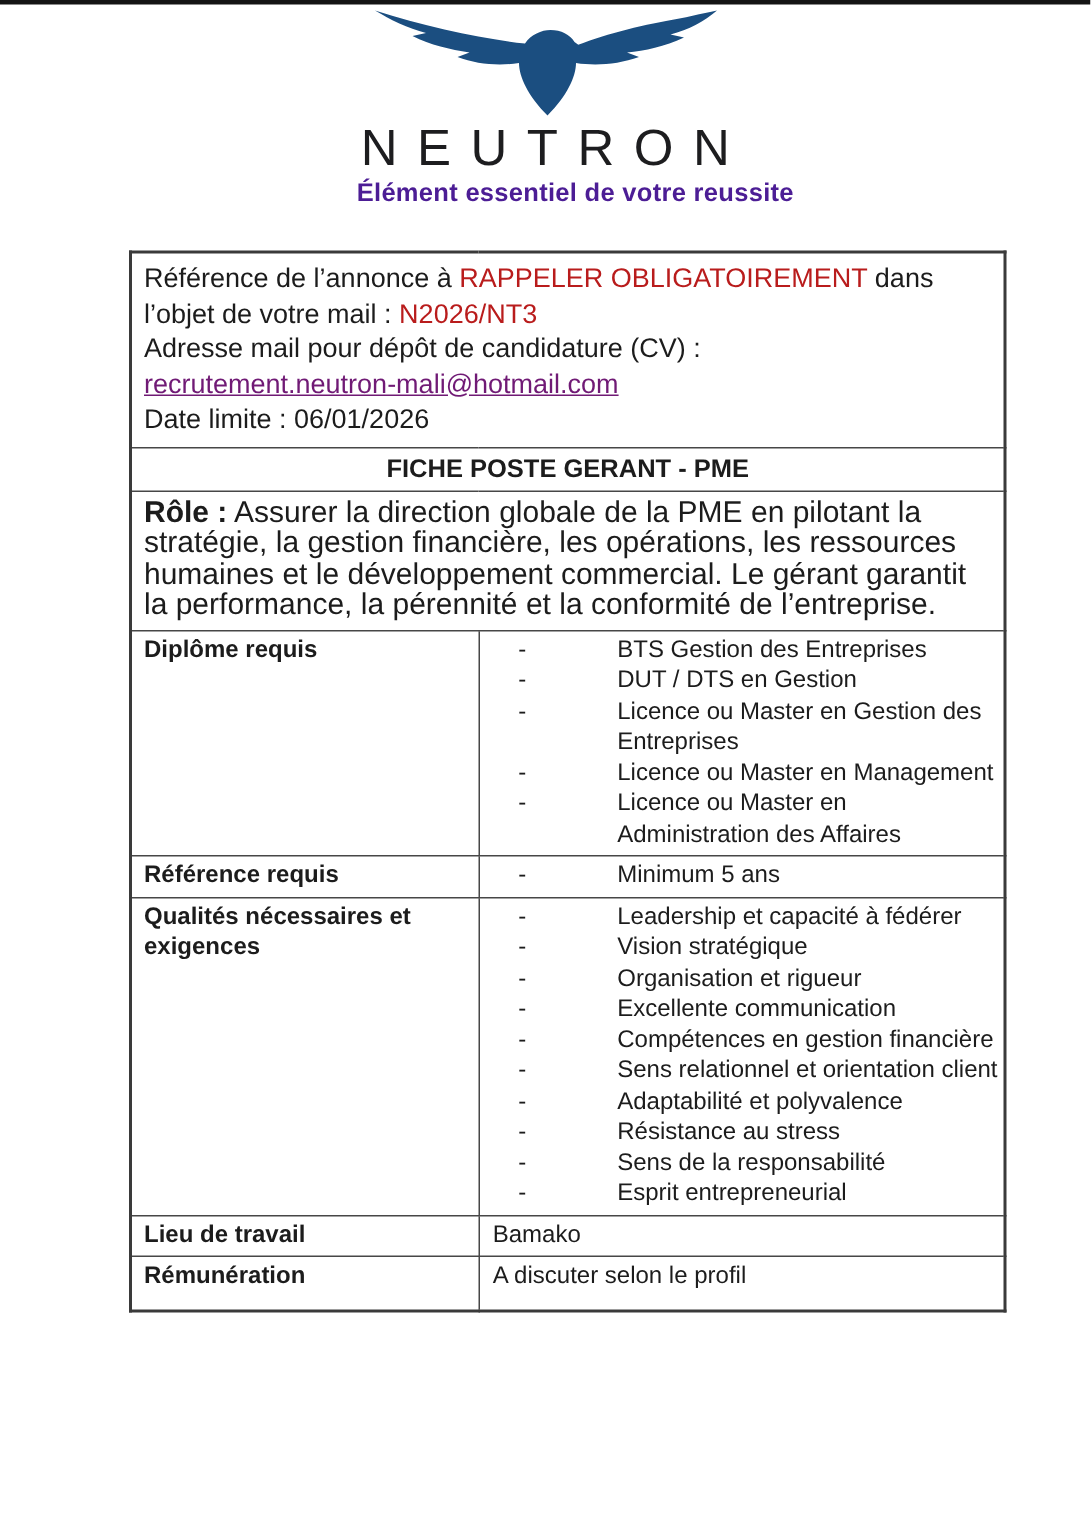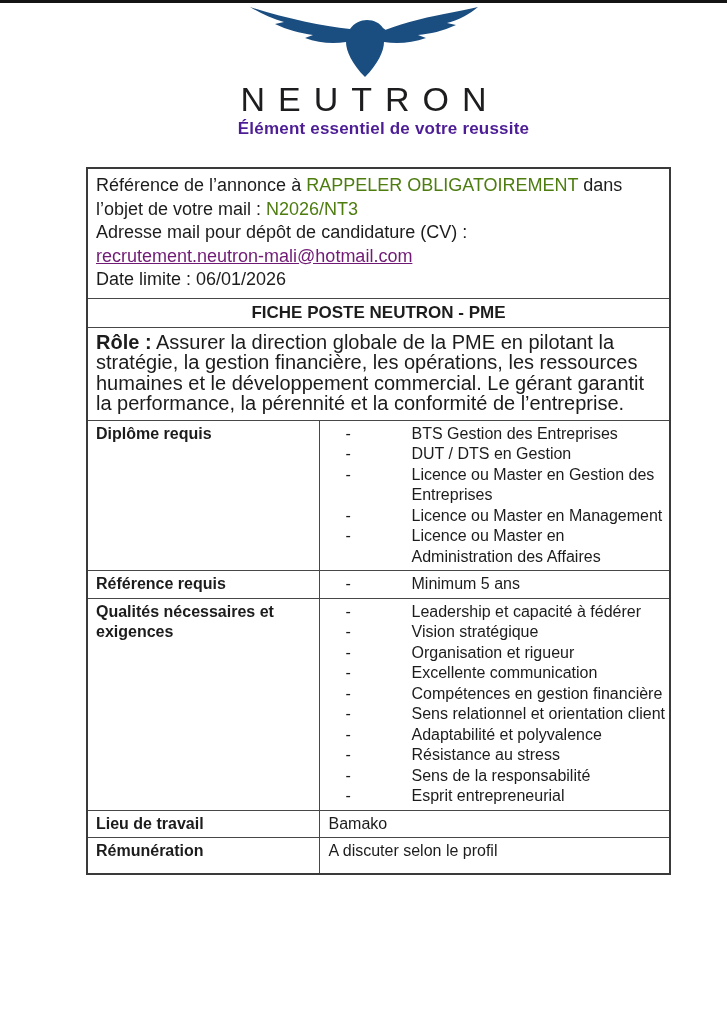--- a/index.html
+++ b/index.html
@@ -32,21 +32,21 @@
     width:583px; margin:30px 0 0 86px;
     border:2px solid #3a3a3a;
   }
   table.sheet td {
     border:1.5px solid #474747;
     vertical-align:top;
     word-wrap:break-word;
   }
   .contact-cell { font-size:18px; line-height:23.5px; padding:5px 8px 6px 8px; }
   .contact-line { white-space:normal; }
-  .red  { color:#4d7c0f; }
+  .red  { color:#b91c1c; }
   .email-link { color:#701a75; text-decoration:underline; cursor:pointer; }
   .title-cell {
     text-align:center; font-weight:bold; font-size:17px;
     padding:3px 4px; line-height:22px;
   }
   .role-cell { font-size:20px; line-height:20.5px; padding:4px 8px 6px 8px; }
   .role-cell .bold { font-weight:bold; }
   .label-cell {
     font-weight:bold; font-size:16px; line-height:20.5px;
     padding:3px 6px 3px 8px;
@@ -103,21 +103,21 @@
       <td class="contact-cell" colspan="2">
         <div class="contact-line"><span>Référence de l’annonce à </span><span class="red">RAPPELER OBLIGATOIREMENT</span><span> dans</span></div>
         <div class="contact-line"><span>l’objet de votre mail : </span><span class="red">N2026/NT3</span></div>
         <div class="contact-line">Adresse mail pour dépôt de candidature (CV) :</div>
         <div class="contact-line"><a class="email-link">recrutement.neutron-mali@hotmail.com</a></div>
         <div class="contact-line">Date limite : 06/01/2026</div>
       </td>
     </tr>
 
     <tr>
-      <td class="title-cell" colspan="2">FICHE POSTE NEUTRON - PME</td>
+      <td class="title-cell" colspan="2">FICHE POSTE GERANT - PME</td>
     </tr>
 
     <tr>
       <td class="role-cell" colspan="2"><span class="bold">Rôle :</span> <span>Assurer la direction globale de la PME en pilotant la stratégie, la gestion financière, les opérations, les ressources humaines et le développement commercial. Le gérant garantit la performance, la pérennité et la conformité de l’entreprise.</span></td>
     </tr>
 
   <tr>
         <td class="label-cell">Diplôme requis</td>
         <td class="content-cell">
           <div class="bullet">

